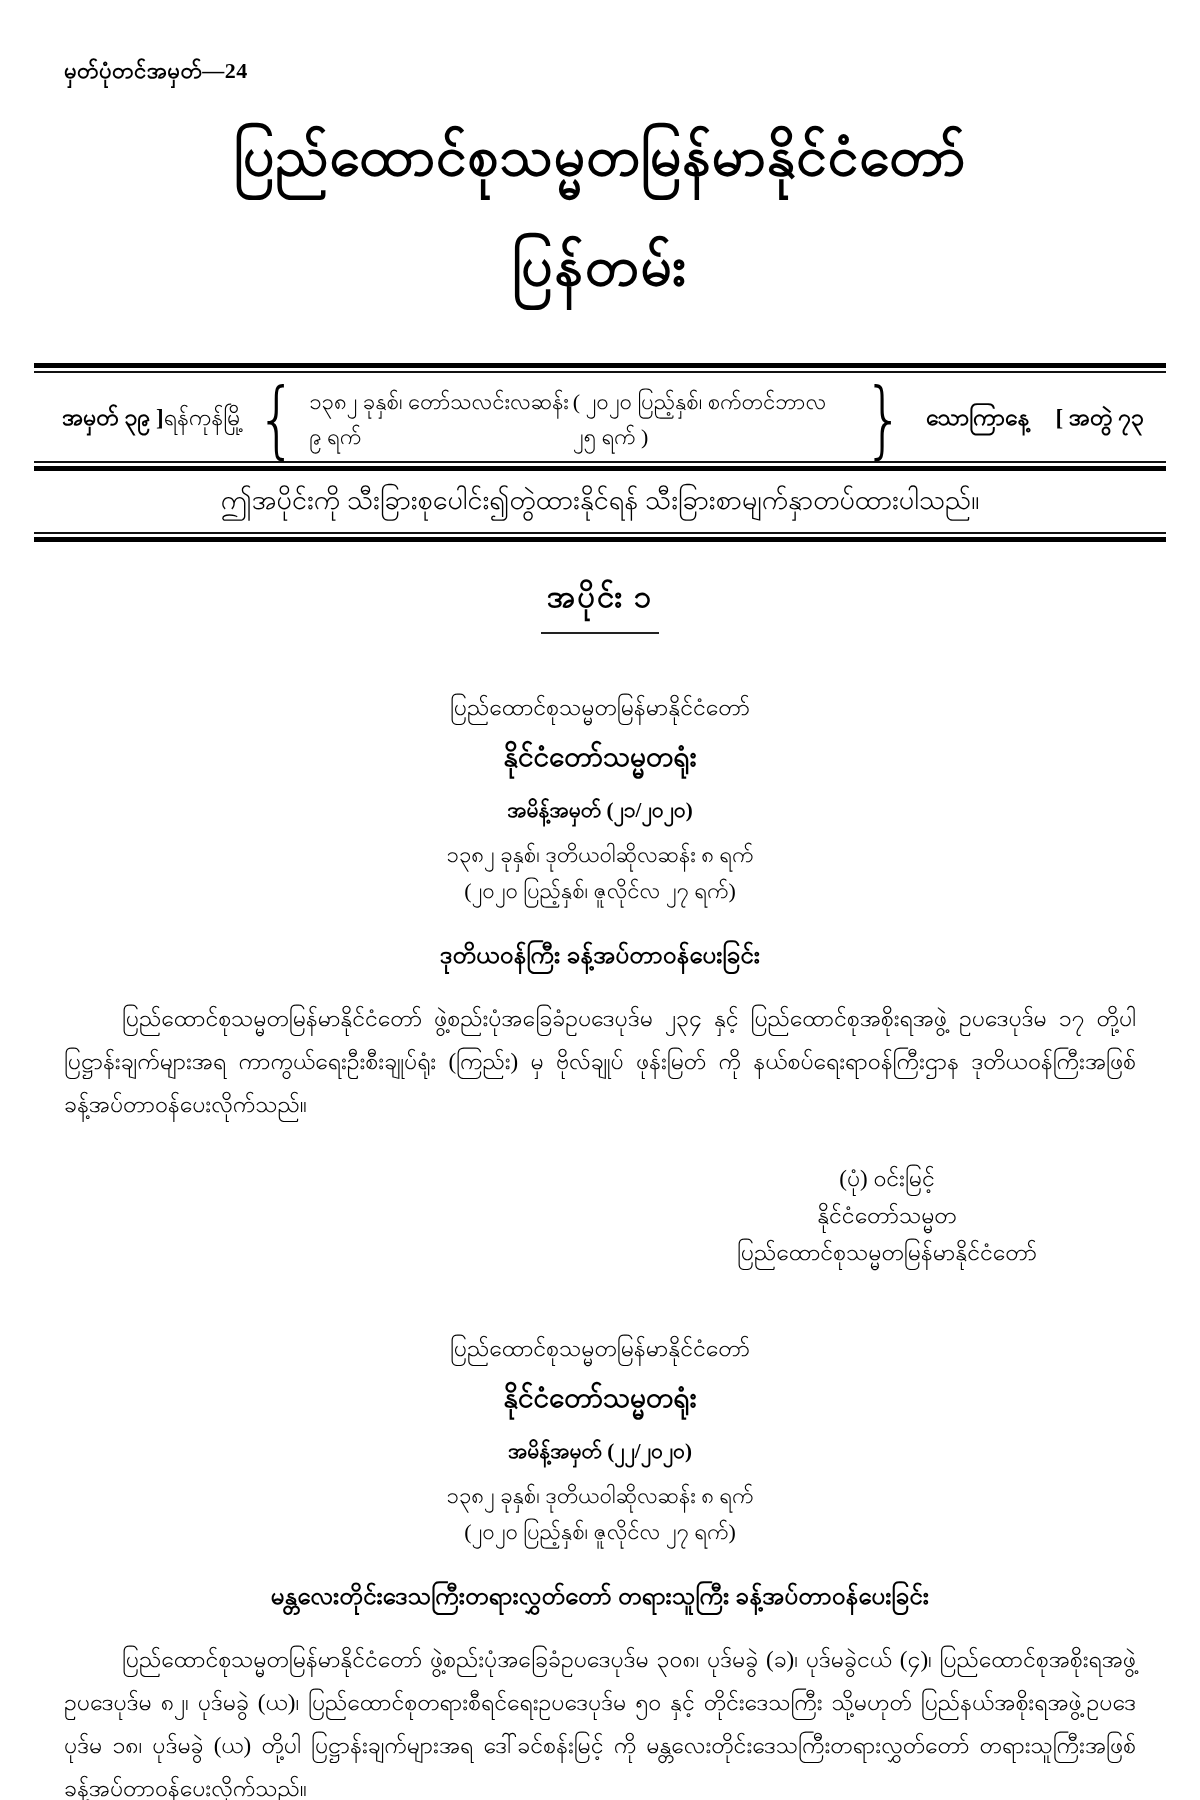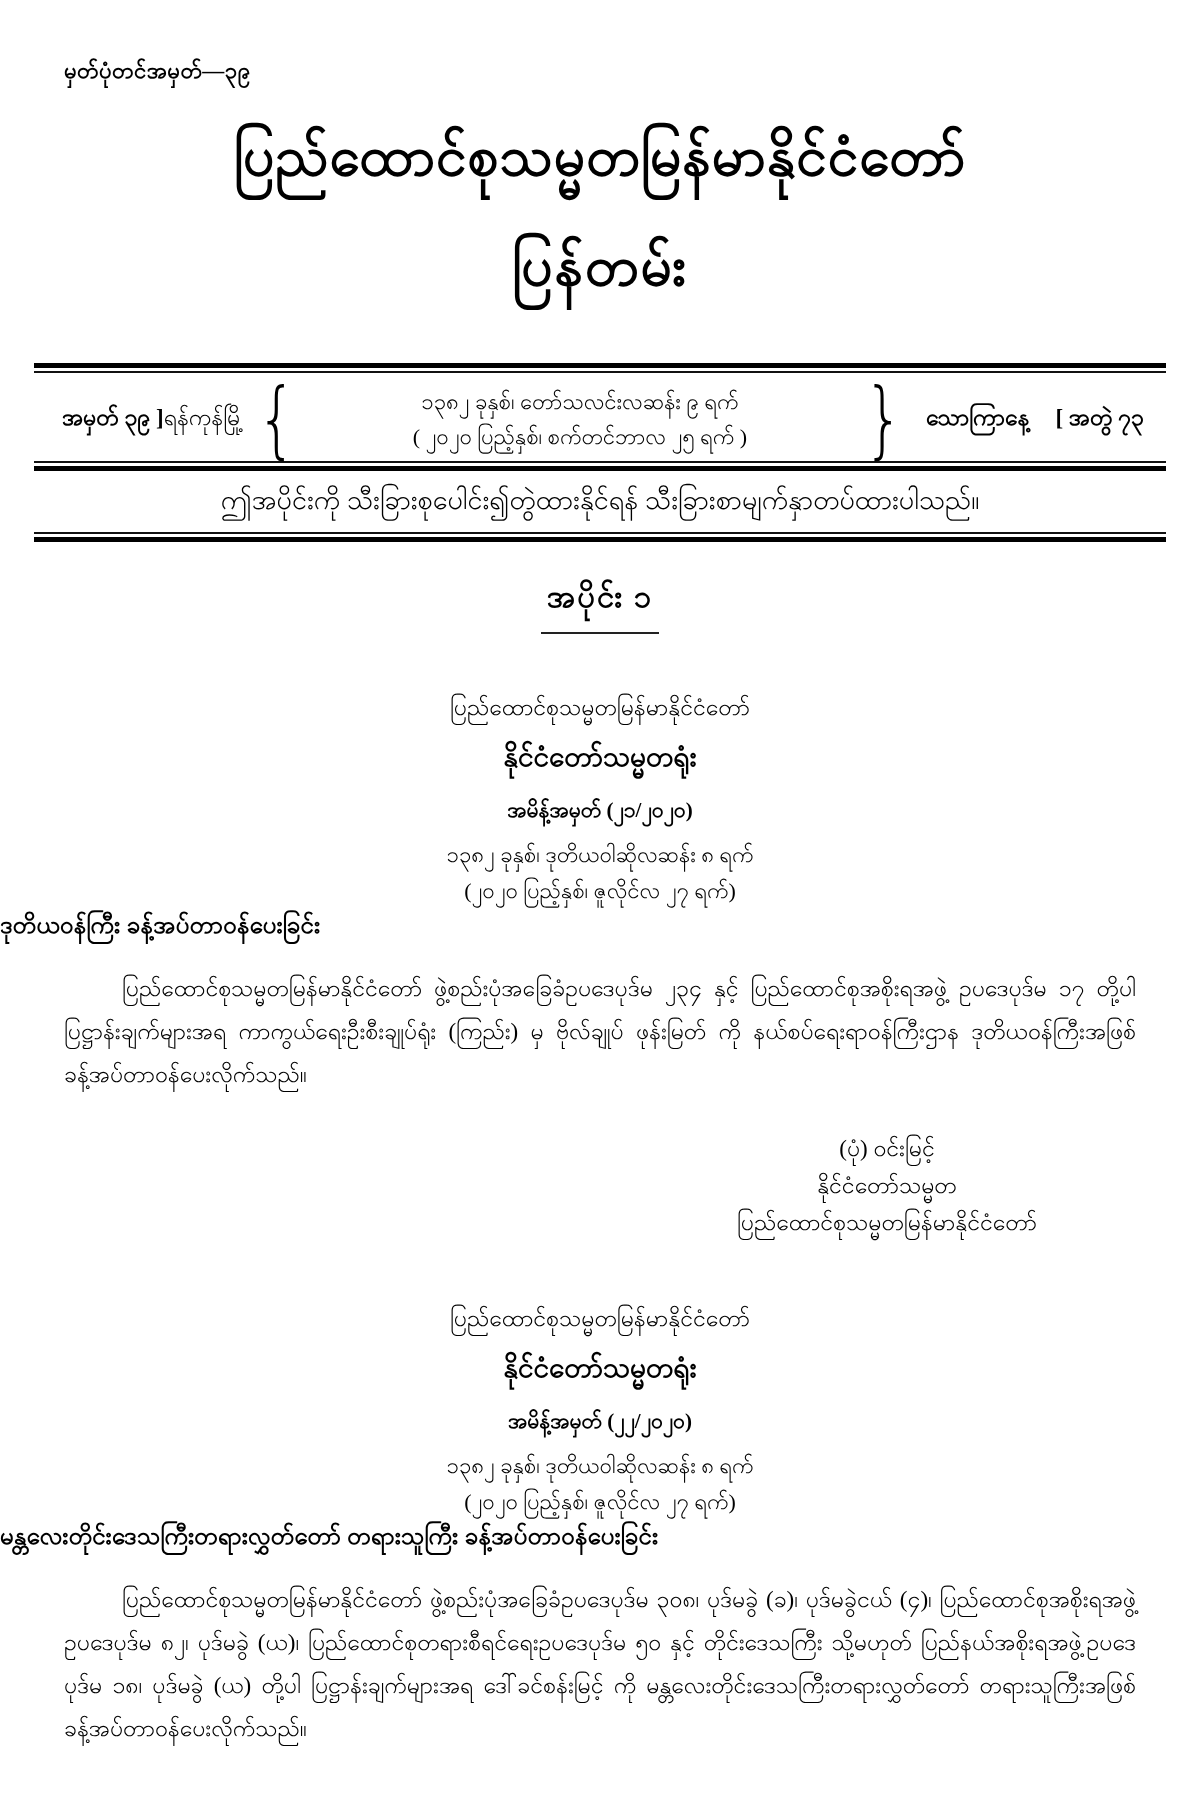--- a/index.html
+++ b/index.html
@@ -11,42 +11,42 @@
   .reg{padding:56px 0 0 64px;font-size:22px;font-weight:bold;letter-spacing:.5px;}
   .m1{margin:14px 40px 0;text-align:center;font-size:55px;line-height:108px;font-weight:800;letter-spacing:1px;}
   .m2{margin:0 40px 0;text-align:center;font-size:55px;line-height:112px;font-weight:800;letter-spacing:2px;}
   .rule{margin:0 34px;}
   .rule-thick-thin{margin-top:40px;border-top:5px solid #000;border-bottom:2px solid #111;height:3px;}
   .rule-thin-thick{border-top:2px solid #111;border-bottom:5px solid #000;height:3px;}
   .hdr{display:flex;align-items:center;padding:4px 56px 0 62px;}
   .hdr .b{font-weight:bold;font-size:23px;white-space:nowrap;}
   .hdr .city{font-size:23px;white-space:nowrap;}
   .brace{font-family:"DejaVu Sans",sans-serif;font-size:84px;font-weight:200;line-height:84px;padding:0 6px;transform:scaleX(.75);}
-  .dates{flex:1;display:flex;flex-direction:column;align-items:center;font-size:22px;line-height:35px;}
+  .dates{flex:1;display:flex;flex-direction:row;align-items:center;font-size:22px;line-height:35px;}
   .wk{margin:0 26px 0 10px;}
   .notice{text-align:center;font-size:27px;padding:11px 0 10px;}
   .part{margin-top:34px;text-align:center;font-size:31px;font-weight:bold;letter-spacing:2px;}
   .part-underline{width:118px;height:0;border-top:2px solid #222;margin:10px auto 0;}
   .sec-country{text-align:center;font-size:23px;}
   .sec-office{text-align:center;font-size:28px;font-weight:bold;margin-top:12px;}
   .sec-orderno{text-align:center;font-size:21px;font-weight:bold;margin-top:16px;}
   .sec-date{text-align:center;font-size:22px;line-height:36px;}
   .sec-date.first{margin-top:10px;}
-  .sec-title{font-size:24px;font-weight:bold;letter-spacing:.3px;}
+  .sec-title{text-align:center;font-size:24px;font-weight:bold;margin-top:30px;letter-spacing:.3px;}
   .body-par{margin:22px 64px 0;font-size:23px;line-height:43px;text-align:justify;text-indent:58px;}
   .sig{margin:34px 148px 0 auto;width:fit-content;min-width:330px;display:flex;flex-direction:column;align-items:center;font-size:23px;line-height:37px;}
   .s1{margin-top:58px;}
   .s2{margin-top:62px;}
 </style>
 </head>
 <body>
 
 <div class="page">
 
-  <div class="reg">မှတ်ပုံတင်အမှတ်—၃၉</div>
+  <div class="reg">မှတ်ပုံတင်အမှတ်—24</div>
 
   <div class="m1">ပြည်ထောင်စုသမ္မတမြန်မာနိုင်ငံတော်</div>
   <div class="m2">ပြန်တမ်း</div>
 
   <div class="rule rule-thick-thin"></div>
 
   <div class="hdr">
     <span class="b">အမှတ် ၃၉ ]</span>
     <span class="city">ရန်ကုန်မြို့</span>
     <span class="brace">{</span>

